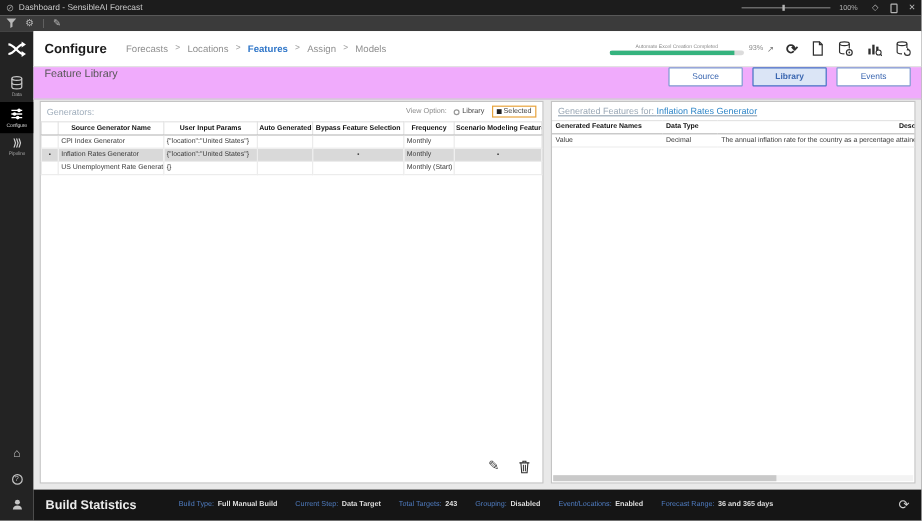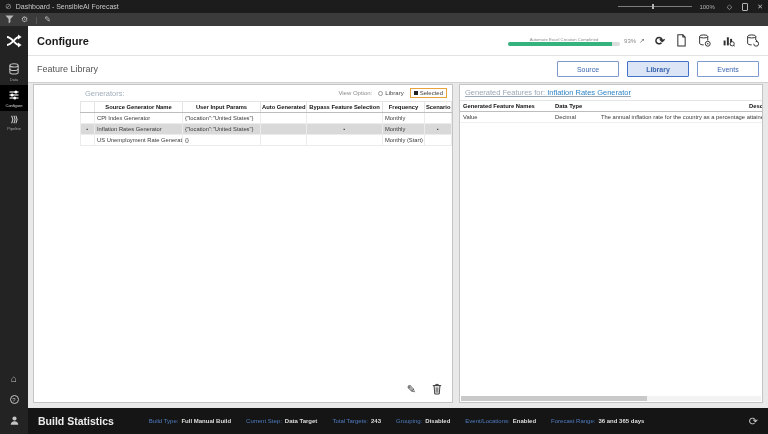--- a/index.html
+++ b/index.html
@@ -50,30 +50,30 @@
   .progress-wrap { width:112px; margin-right:4px; }
   .progress-caption { font-size:5px; color:#8a8a8a; text-align:center; white-space:nowrap; overflow:hidden; transform:scale(.85); }
   .progress-track { height:4px; background:#dcdcdc; border-radius:2px; overflow:hidden; }
   .progress-fill { height:100%; background:#35b37e; }
   .progress-pct { font-size:6px; color:#8a8a8a; margin-right:3px; }
   .ext-link { font-size:7px; color:#777; margin-right:10px; cursor:pointer; }
   .hdr-icons { display:flex; align-items:center; gap:11px; }
   .hdr-icons .icn { cursor:pointer; display:flex; align-items:center; }
   .refresh-glyph { font-size:12px; color:#2f2f2f; line-height:1; font-weight:bold; }
 
-  .sub-header { height:27px; background:#ffffff; border-bottom:1px solid #cfcfcf; display:flex; align-items:center; padding:0 9px; }
+  .sub-header { height:27px; background:#f0abfc; border-bottom:1px solid #cfcfcf; display:flex; padding:0 9px; }
   .sub-title { font-size:9px; color:#555; }
   .sub-header .spacer { flex:1; }
   .btn { width:62px; height:16px; border:1px solid #7d9bd0; background:#fff; color:#3a66b0;
     font-size:7px; font-family:inherit; margin-left:8px; cursor:pointer; border-radius:1px; }
   .btn.selected { background:#dbe5f6; border-color:#4472c4; font-weight:bold; }
 
   .content { position:absolute; top:58px; left:5px; right:5px; bottom:5px; display:flex; gap:6px; }
   .panel { background:#fff; border:1px solid #c4c4c4; position:relative; }
-  .panel.generators { width:420px;padding-left:46px; }
+  .panel.generators { width:420px; }
   .panel.features { flex:1; overflow:hidden; }
 
   .panel-head { display:flex; align-items:center; padding:3px 5px 2px 5px; }
   .panel-title { font-size:7.5px; color:#a0aebc; }
   .panel-head .spacer { flex:1; }
   .view-option-label { font-size:6px; color:#8a8a8a; margin-right:6px; }
   .radio-opt { display:flex; align-items:center; gap:2px; font-size:6px; color:#444; cursor:pointer; }
   .radio-circle { width:5px; height:5px; border:1px solid #999; border-radius:50%; display:inline-block; }
   .radio-opt.checked { border:1px solid #e8a33c; padding:1px 3px; margin-left:6px; }
   .radio-dot { width:4px; height:4px; background:#222; display:inline-block; }
@@ -191,20 +191,31 @@
           <path d="M2.5 14 c0 -3.2 2.4 -5 5.5 -5 s5.5 1.8 5.5 5 Z" fill="#c5c5c5"></path>
         </svg>
       </span>
     </div>
   </div>
 
   <div class="main">
 
     <div class="page-header">
       <span class="section-title">Configure</span>
+      <div class="crumbs">
+        <span class="crumb">Forecasts</span>
+        <span class="crumb-sep">&gt;</span>
+        <span class="crumb">Locations</span>
+        <span class="crumb-sep">&gt;</span>
+        <span class="crumb active">Features</span>
+        <span class="crumb-sep">&gt;</span>
+        <span class="crumb">Assign</span>
+        <span class="crumb-sep">&gt;</span>
+        <span class="crumb">Models</span>
+      </div>
       <span class="spacer"></span>
       <div class="progress-wrap">
         <div class="progress-caption">Automate Excel Creation Completed</div>
         <div class="progress-track">
           <div class="progress-fill" style="width: 93%;"></div>
         </div>
       </div>
       <span class="progress-pct">93%</span>
       <span class="ext-link">↗</span>
       <div class="hdr-icons">

